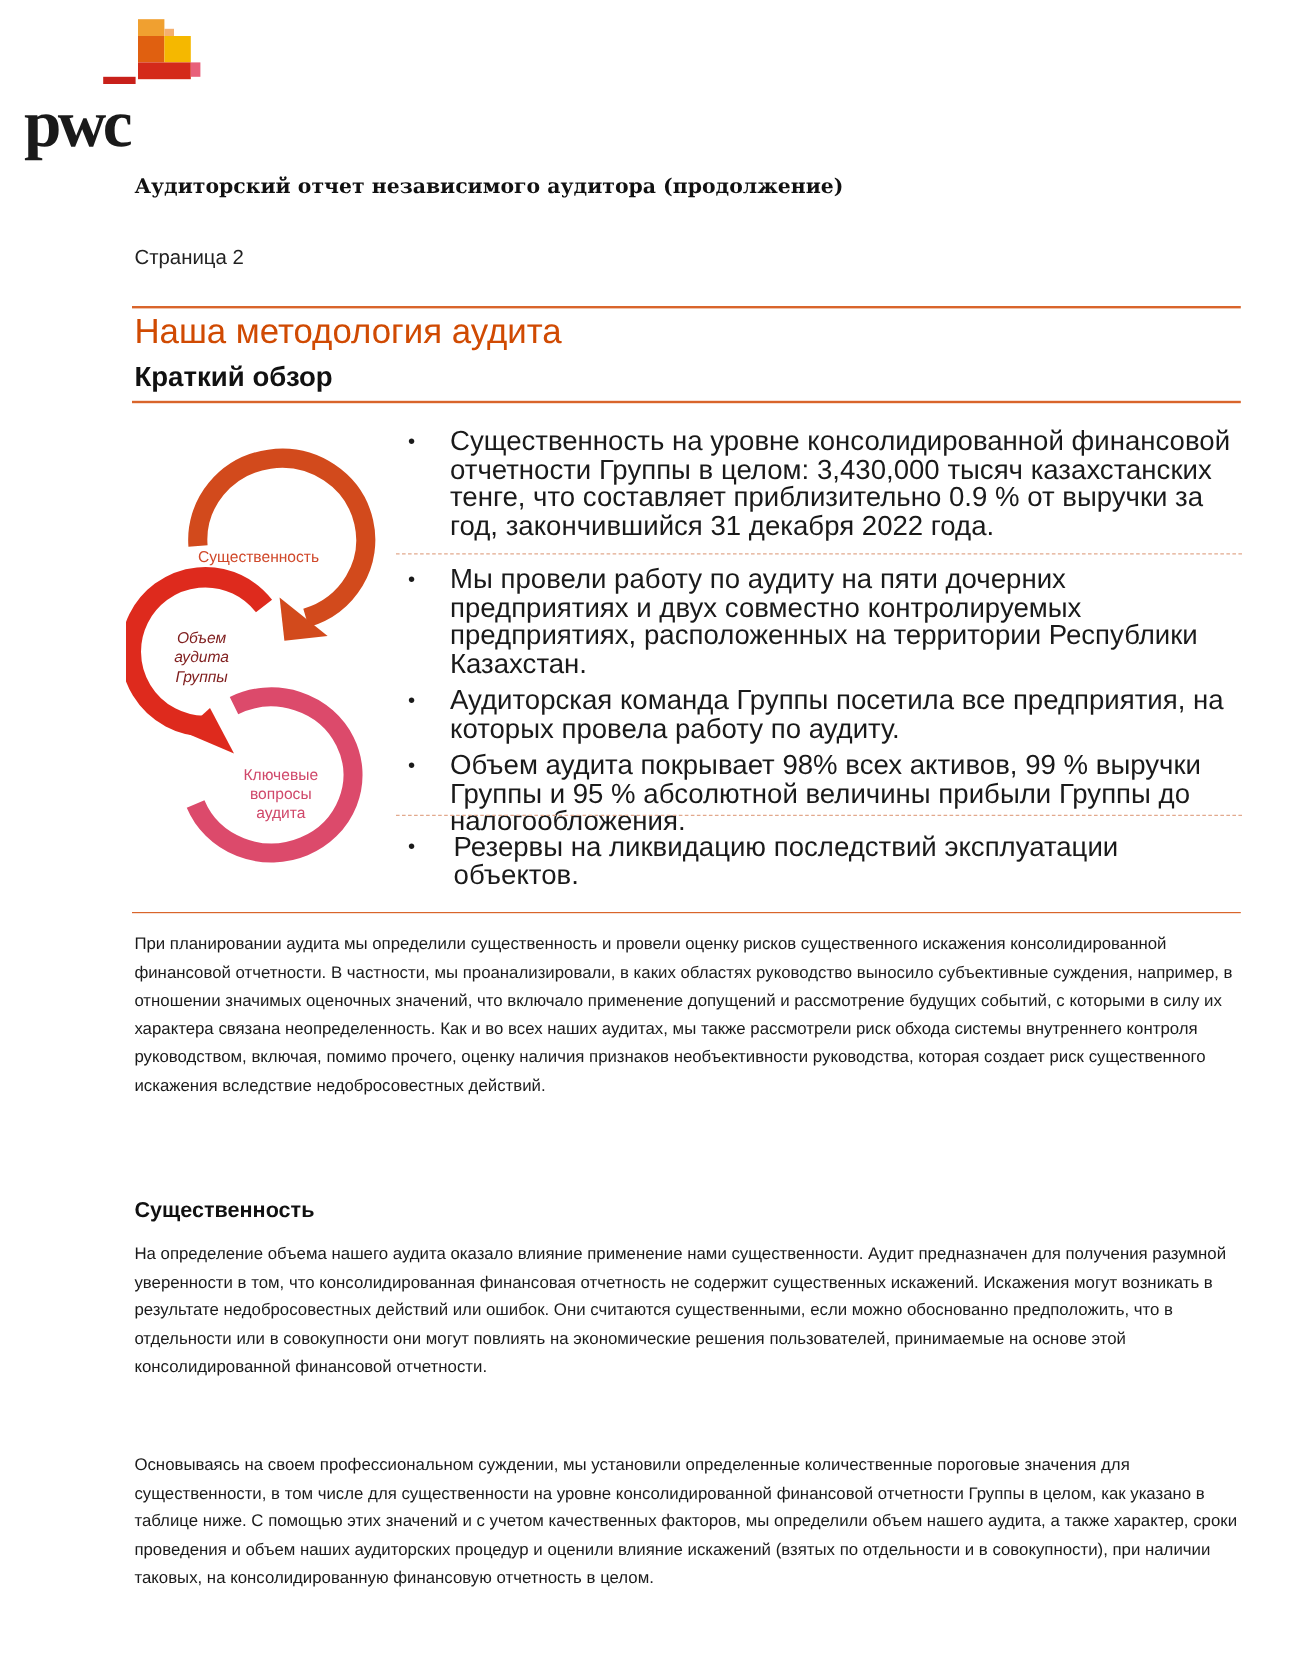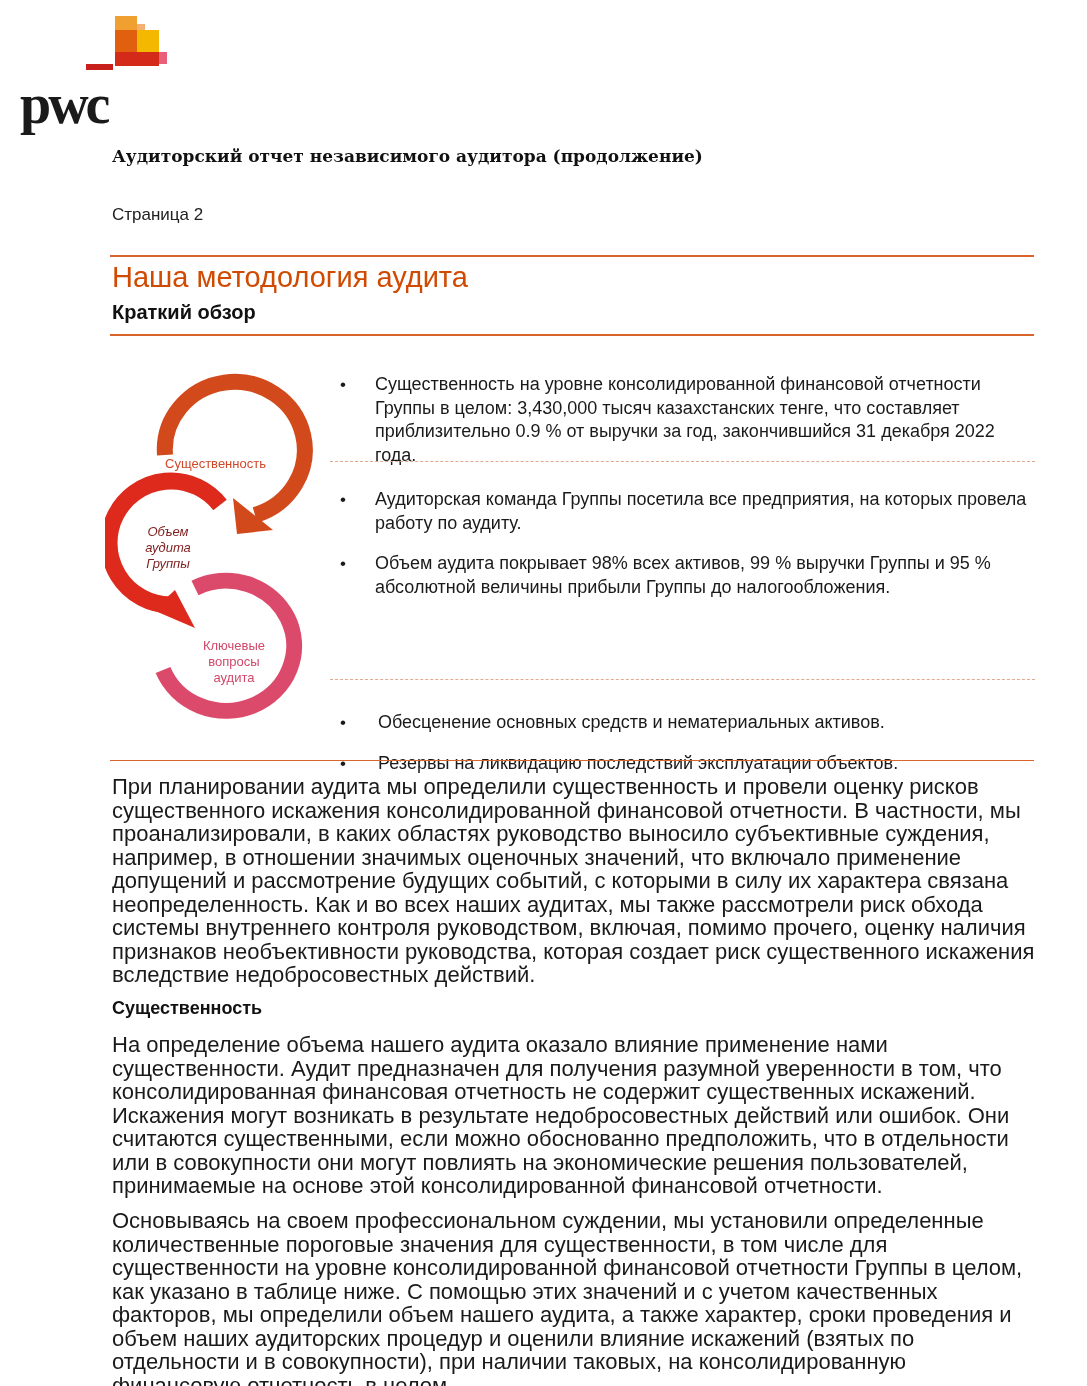--- a/index.html
+++ b/index.html
@@ -7,28 +7,28 @@
          font-family: "Liberation Sans", sans-serif; color: #1a1a1a; }
   .logo { position: absolute; left: 20px; top: 14px; width: 160px; height: 118px; }
   .logo .blk { position: absolute; }
   .logo .word { position: absolute; left: 0; top: 62px; font-family: "Liberation Serif", serif;
                 font-weight: bold; font-size: 56px; letter-spacing: -3px; color: #1a1a1a; line-height: 1; text-align: center; }
   .report-title { position: absolute; left: 112px; top: 146px; font-family: "DejaVu Serif", serif;
                   font-weight: bold; font-size: 17px; color: #111; }
   .page-num { position: absolute; left: 112px; top: 195px; font-size: 17px; color: #222; margin-top: 10px; }
   .rule { position: absolute; left: 110px; width: 924px; height: 2px; background: #d9652b; }
   .section-title { position: absolute; left: 112px; top: 261px; font-size: 29px; color: #d04a02; }
-  .subsection { position: absolute; left: 112px; top: 301px; font-size: 20px; font-weight: bold; color: #111; }
+  .subsection { position: absolute; left: 112px; top: 301px; font-size: 23px; font-weight: bold; color: #111; }
   .diagram { position: absolute; left: 105px; top: 370px; width: 225px; height: 370px; }
   .dlabel { position: absolute; font-size: 13px; text-align: center; line-height: 16px; }
   .bullets { position: absolute; left: 332px; width: 700px; }
-  .bullet { position: relative; padding-left: 43px; font-size: 18px; line-height: 23.5px; color: #1a1a1a; margin-top: 17px; }
+  .bullet { position: relative; padding-left: 43px; font-size: 23px; line-height: 23.5px; color: #1a1a1a; }
   .bullet::before { content: "\2022"; position: absolute; left: 8px; top: 0; font-size: 17px; }
   .dotted { position: absolute; left: 330px; width: 705px; height: 0; border-top: 1px dashed #e2a98d; }
-  .para { position: absolute; left: 112px; width: 925px; font-size: 22px; line-height: 23.5px; color: #1a1a1a; }
+  .para { position: absolute; left: 112px; width: 925px; font-size: 14px; line-height: 23.5px; color: #1a1a1a; }
   .h-bold { position: absolute; left: 112px; font-size: 18px; font-weight: bold; color: #111; }
 </style>
 </head>
 <body>
 
 <div class="logo">
   <div class="blk" style="left:95px;top:2px;width:22px;height:14px;background:#f0a030;"></div>
   <div class="blk" style="left:95px;top:16px;width:22px;height:22px;background:#e06010;"></div>
   <div class="blk" style="left:117px;top:10px;width:8px;height:18px;background:#f4b070;"></div>
   <div class="blk" style="left:117px;top:16px;width:22px;height:22px;background:#f5b800;"></div>
@@ -68,26 +68,26 @@
     <div>вопросы</div>
     <div>аудита</div>
   </div>
 </div>
 
 <div class="bullets" style="top:356px;">
   <div class="bullet">Существенность на уровне консолидированной финансовой отчетности Группы в целом: 3,430,000 тысяч казахстанских тенге, что составляет приблизительно 0.9 % от выручки за год, закончившийся 31 декабря 2022 года.</div>
 </div>
 <div class="dotted" style="top:461px;"></div>
 <div class="bullets" style="top:471px;">
+  <div class="bullet" style="margin-bottom:7px;">Мы провели работу по аудиту на пяти дочерних предприятиях и двух совместно контролируемых предприятиях, расположенных на территории Республики Казахстан.</div>
   <div class="bullet" style="margin-bottom:7px;">Аудиторская команда Группы посетила все предприятия, на которых провела работу по аудиту.</div>
   <div class="bullet">Объем аудита покрывает 98% всех активов, 99 % выручки Группы и 95 % абсолютной величины прибыли Группы до налогообложения.</div>
 </div>
 <div class="dotted" style="top:679px;"></div>
 <div class="bullets" style="top:694px;">
-  <div class="bullet" style="margin-bottom:9px;padding-left:46px;">Обесценение основных средств и нематериальных активов.</div>
   <div class="bullet" style="padding-left:46px;">Резервы на ликвидацию последствий эксплуатации объектов.</div>
 </div>
 <div class="rule" style="top:760px;height:1px;"></div>
 
 <div class="para" style="top:775px;">При планировании аудита мы определили существенность и провели оценку рисков существенного искажения консолидированной финансовой отчетности. В частности, мы проанализировали, в каких областях руководство выносило субъективные суждения, например, в отношении значимых оценочных значений, что включало применение допущений и рассмотрение будущих событий, с которыми в силу их характера связана неопределенность. Как и во всех наших аудитах, мы также рассмотрели риск обхода системы внутреннего контроля руководством, включая, помимо прочего, оценку наличия признаков необъективности руководства, которая создает риск существенного искажения вследствие недобросовестных действий.</div>
 <div class="h-bold" style="top:998px;">Существенность</div>
 <div class="para" style="top:1033px;">На определение объема нашего аудита оказало влияние применение нами существенности. Аудит предназначен для получения разумной уверенности в том, что консолидированная финансовая отчетность не содержит существенных искажений. Искажения могут возникать в результате недобросовестных действий или ошибок. Они считаются существенными, если можно обоснованно предположить, что в отдельности или в совокупности они могут повлиять на экономические решения пользователей, принимаемые на основе этой консолидированной финансовой отчетности.</div>
 <div class="para" style="top:1209px;">Основываясь на своем профессиональном суждении, мы установили определенные количественные пороговые значения для существенности, в том числе для существенности на уровне консолидированной финансовой отчетности Группы в целом, как указано в таблице ниже. С помощью этих значений и с учетом качественных факторов, мы определили объем нашего аудита, а также характер, сроки проведения и объем наших аудиторских процедур и оценили влияние искажений (взятых по отдельности и в совокупности), при наличии таковых, на консолидированную финансовую отчетность в целом.</div>
 
 </body></html>

